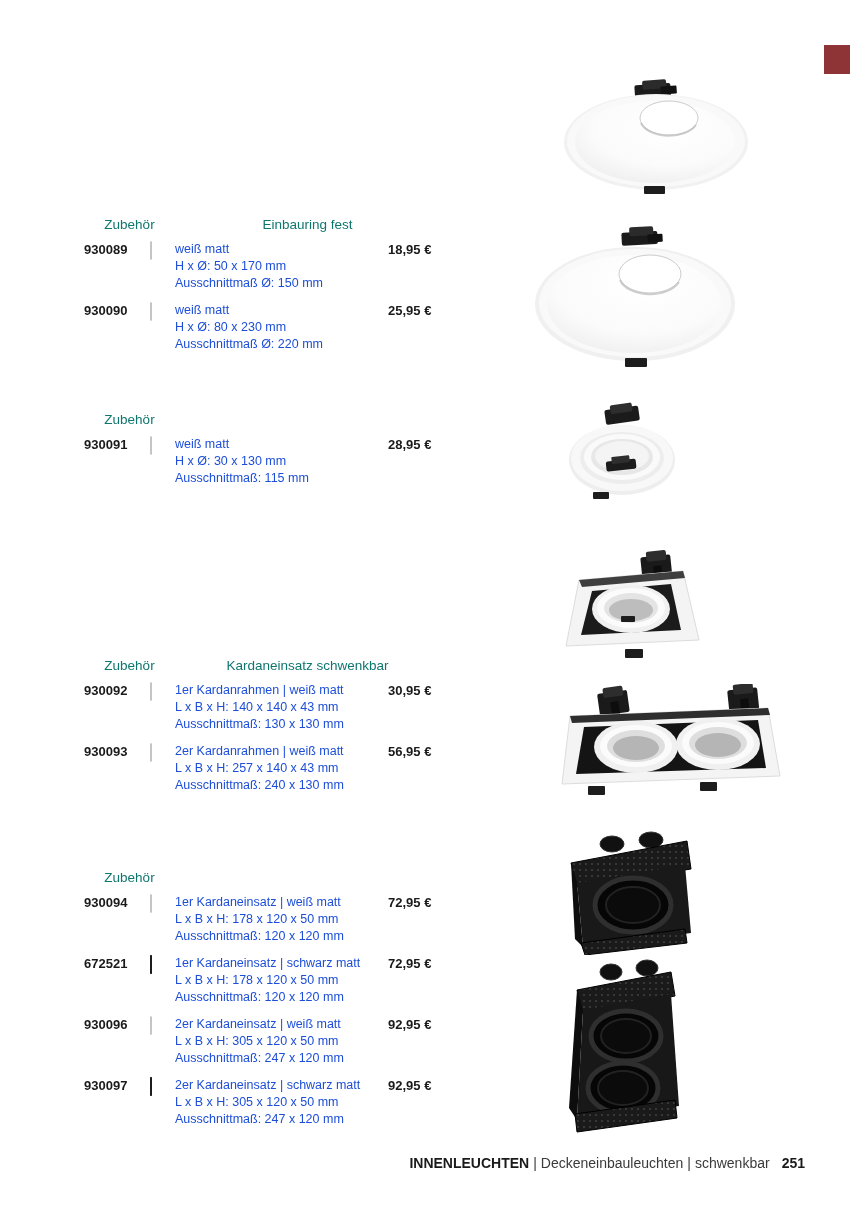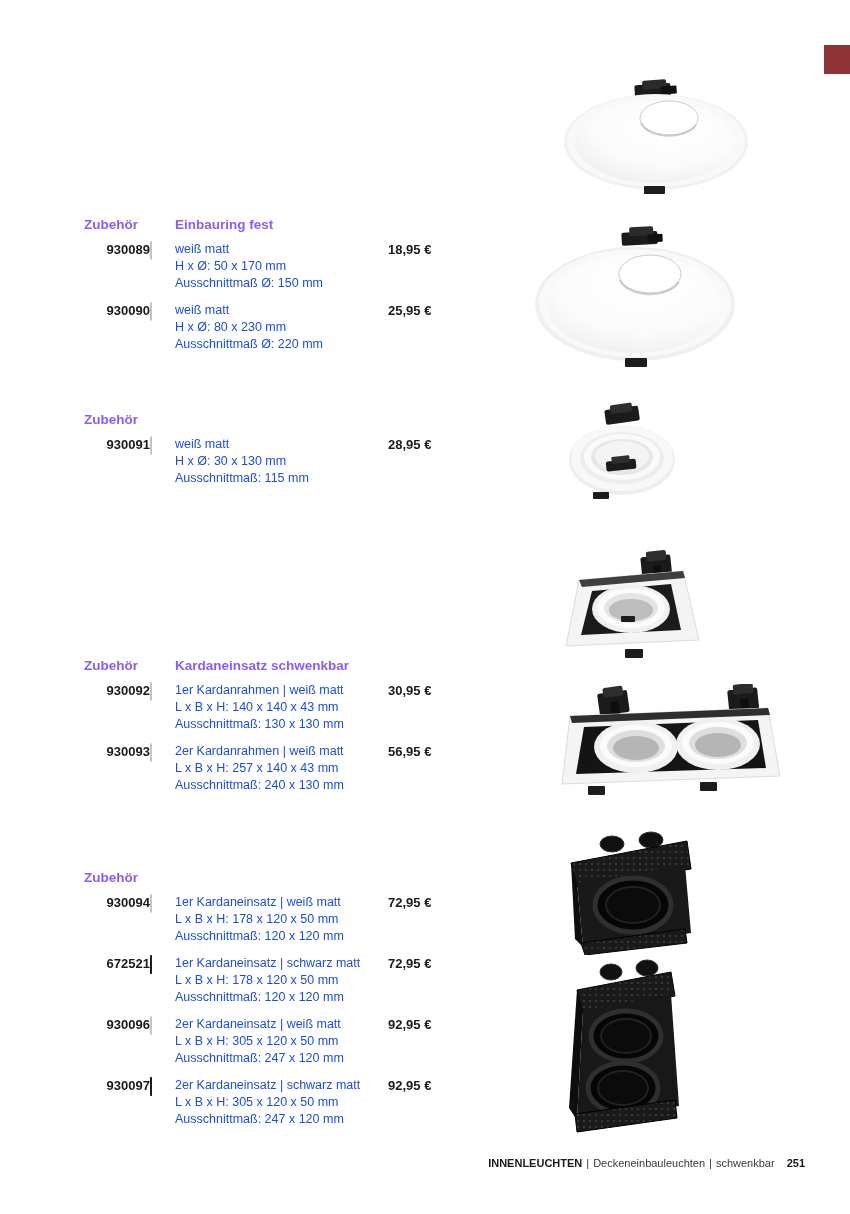--- a/index.html
+++ b/index.html
@@ -12,37 +12,37 @@
     margin:0 auto;
   }
   .corner-tab{
     position:absolute;top:45px;right:0;
     width:26px;height:29px;
     background:#8e3437;
   }
   
   .section{position:absolute;left:84px;width:356px;}
   .section-header{display:flex;align-items:flex-start;margin:0 0 8px 0;
-    font-size:13.5px;font-weight:bold;color:#8b5cf6;line-height:17px;}
+    font-size:13.5px;font-weight:normal;color:#0f766e;line-height:17px;text-align:center;}
   .section-header .hdr-label{width:91px;flex:0 0 91px;}
   .section-header .hdr-title{flex:1;}
   .row{display:flex;align-items:flex-start;margin:0 0 10px 0;line-height:17px;}
-  .row .code{width:66px;flex:0 0 66px;font-size:13px;font-weight:bold;color:#1a1a1a;text-align:right;}
+  .row .code{width:66px;flex:0 0 66px;font-size:13px;font-weight:bold;color:#1a1a1a;}
   .row .swatch-col{width:25px;flex:0 0 25px;padding-top:1px;}
   .swatch{width:13px;height:13px;border:1px solid #c4c4c4;background:#ffffff;border-radius:1px;box-sizing:border-box;}
   .swatch[data-variant="schwarz"]{background:#1c1c1c;border-color:#1c1c1c;}
   .row .desc{flex:1;font-size:12.5px;color:#1d4ed8;}
   .row .desc div{white-space:nowrap;}
   .row .price{margin-left:8px;font-size:13px;font-weight:bold;color:#1a1a1a;white-space:nowrap;text-align:left;min-width:52px;}
   
   .pimg{position:absolute;}
   
   .footer{
     position:absolute;top:1154px;right:45px;
-    font-size:11px;color:#3a3a3a;line-height:19px;white-space:nowrap;
+    font-size:14px;color:#3a3a3a;line-height:19px;white-space:nowrap;
   }
   .footer .brand{font-weight:bold;color:#1a1a1a;}
   .footer .sep{color:#3a3a3a;padding:0 4px;}
   .footer .pageno{font-weight:bold;color:#1a1a1a;margin-left:12px;}
 </style>
 </head>
 <body>
 
 <div class="page">
 

